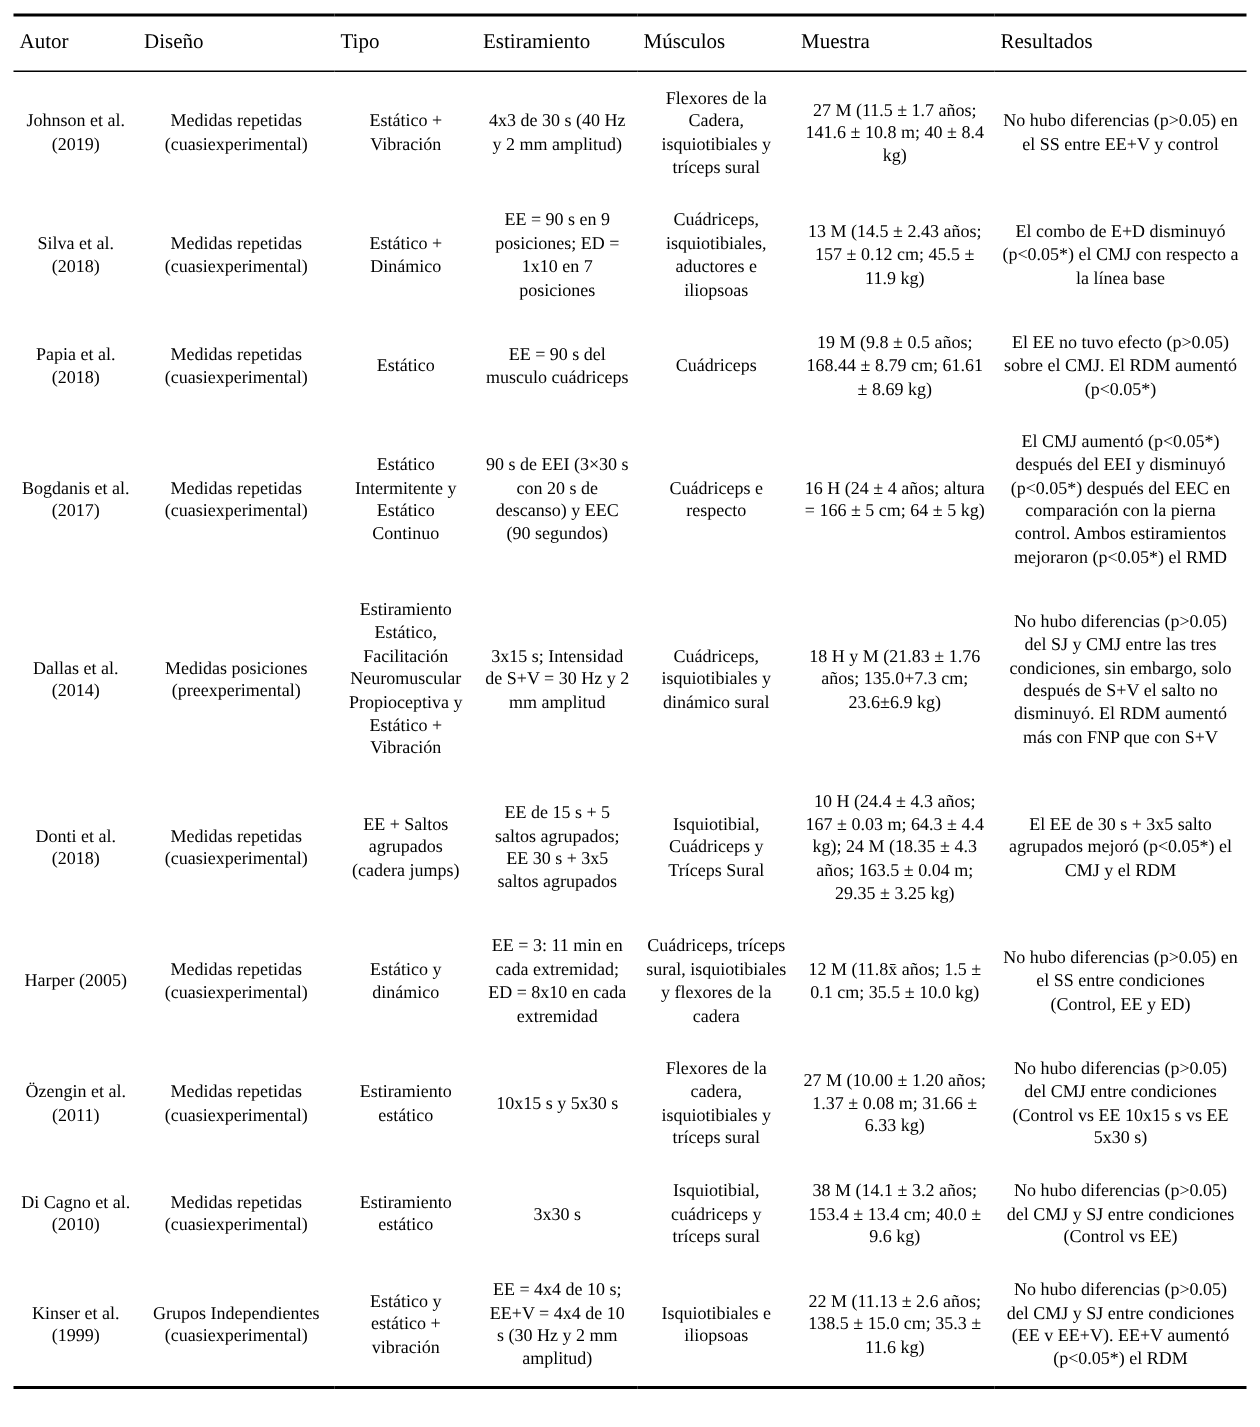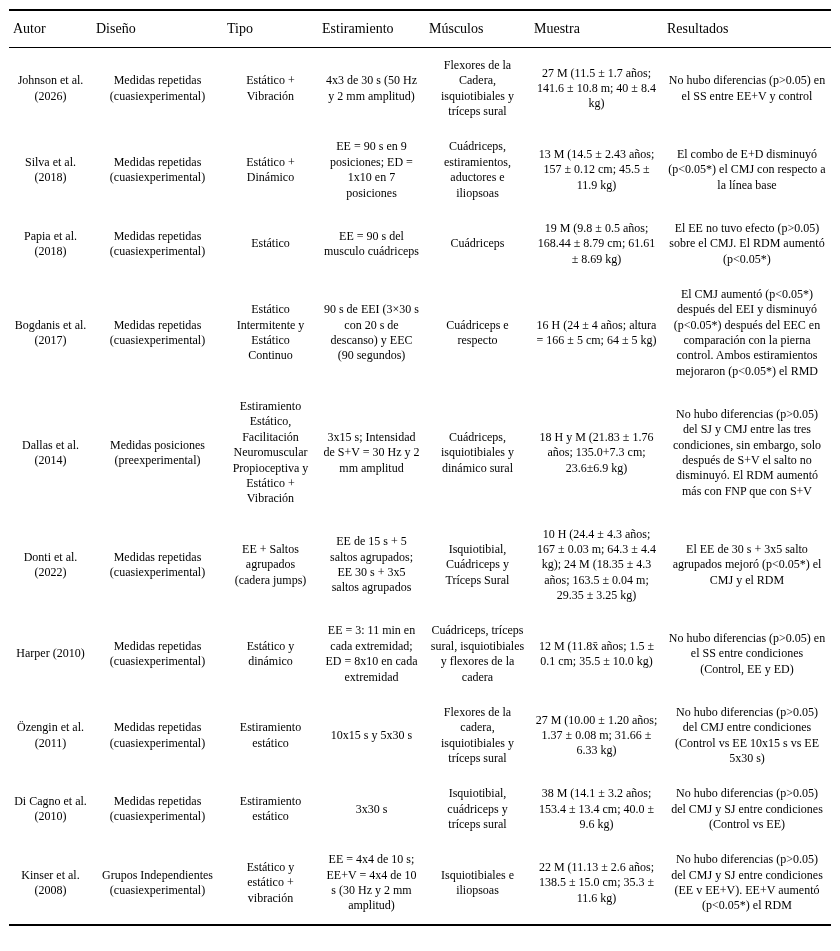--- a/index.html
+++ b/index.html
@@ -70,34 +70,34 @@
           <th>Diseño</th>
           <th>Tipo</th>
           <th>Estiramiento</th>
           <th>Músculos</th>
           <th>Muestra</th>
           <th>Resultados</th>
         </tr>
     </thead>
     <tbody>
         <tr>
-          <td>Johnson et al. (2026)</td>
+          <td>Johnson et al. (2019)</td>
           <td>Medidas repetidas (cuasiexperimental)</td>
           <td>Estático + Vibración</td>
-          <td>4x3 de 30 s (50 Hz y 2 mm amplitud)</td>
+          <td>4x3 de 30 s (40 Hz y 2 mm amplitud)</td>
           <td>Flexores de la Cadera, isquiotibiales y tríceps sural</td>
           <td>27 M (11.5 ± 1.7 años; 141.6 ± 10.8 m; 40 ± 8.4 kg)</td>
           <td>No hubo diferencias (p&gt;0.05) en el SS entre EE+V y control</td>
         </tr>
         <tr>
           <td>Silva et al. (2018)</td>
           <td>Medidas repetidas (cuasiexperimental)</td>
           <td>Estático + Dinámico</td>
           <td>EE = 90 s en 9 posiciones; ED = 1x10 en 7 posiciones</td>
-          <td>Cuádriceps, estiramientos, aductores e iliopsoas</td>
+          <td>Cuádriceps, isquiotibiales, aductores e iliopsoas</td>
           <td>13 M (14.5 ± 2.43 años; 157 ± 0.12 cm; 45.5 ± 11.9 kg)</td>
           <td>El combo de E+D disminuyó (p&lt;0.05*) el CMJ con respecto a la línea base</td>
         </tr>
         <tr>
           <td>Papia et al. (2018)</td>
           <td>Medidas repetidas (cuasiexperimental)</td>
           <td>Estático</td>
           <td>EE = 90 s del musculo cuádriceps</td>
           <td>Cuádriceps</td>
           <td>19 M (9.8 ± 0.5 años; 168.44 ± 8.79 cm; 61.61 ± 8.69 kg)</td>
@@ -115,30 +115,30 @@
         <tr>
           <td>Dallas et al. (2014)</td>
           <td>Medidas posiciones (preexperimental)</td>
           <td>Estiramiento Estático, Facilitación Neuromuscular Propioceptiva y Estático + Vibración</td>
           <td>3x15 s; Intensidad de S+V = 30 Hz y 2 mm amplitud</td>
           <td>Cuádriceps, isquiotibiales y dinámico sural</td>
           <td>18 H y M (21.83 ± 1.76 años; 135.0+7.3 cm; 23.6±6.9 kg)</td>
           <td>No hubo diferencias (p&gt;0.05) del SJ y CMJ entre las tres condiciones, sin embargo, solo después de S+V el salto no disminuyó. El RDM aumentó más con FNP que con S+V</td>
         </tr>
         <tr>
-          <td>Donti et al. (2022)</td>
+          <td>Donti et al. (2018)</td>
           <td>Medidas repetidas (cuasiexperimental)</td>
           <td>EE + Saltos agrupados (cadera jumps)</td>
           <td>EE de 15 s + 5 saltos agrupados; EE 30 s + 3x5 saltos agrupados</td>
           <td>Isquiotibial, Cuádriceps y Tríceps Sural</td>
           <td>10 H (24.4 ± 4.3 años; 167 ± 0.03 m; 64.3 ± 4.4 kg); 24 M (18.35 ± 4.3 años; 163.5 ± 0.04 m; 29.35 ± 3.25 kg)</td>
           <td>El EE de 30 s + 3x5 salto agrupados mejoró (p&lt;0.05*) el CMJ y el RDM</td>
         </tr>
         <tr>
-          <td>Harper (2010)</td>
+          <td>Harper (2005)</td>
           <td>Medidas repetidas (cuasiexperimental)</td>
           <td>Estático y dinámico</td>
           <td>EE = 3: 11 min en cada extremidad; ED = 8x10 en cada extremidad</td>
           <td>Cuádriceps, tríceps sural, isquiotibiales y flexores de la cadera</td>
           <td>12 M (11.8x̄ años; 1.5 ± 0.1 cm; 35.5 ± 10.0 kg)</td>
           <td>No hubo diferencias (p&gt;0.05) en el SS entre condiciones (Control, EE y ED)</td>
         </tr>
         <tr>
           <td>Özengin et al. (2011)</td>
           <td>Medidas repetidas (cuasiexperimental)</td>
@@ -151,21 +151,21 @@
         <tr>
           <td>Di Cagno et al. (2010)</td>
           <td>Medidas repetidas (cuasiexperimental)</td>
           <td>Estiramiento estático</td>
           <td>3x30 s</td>
           <td>Isquiotibial, cuádriceps y tríceps sural</td>
           <td>38 M (14.1 ± 3.2 años; 153.4 ± 13.4 cm; 40.0 ± 9.6 kg)</td>
           <td>No hubo diferencias (p&gt;0.05) del CMJ y SJ entre condiciones (Control vs EE)</td>
         </tr>
         <tr>
-          <td>Kinser et al. (2008)</td>
+          <td>Kinser et al. (1999)</td>
           <td>Grupos Independientes (cuasiexperimental)</td>
           <td>Estático y estático + vibración</td>
           <td>EE = 4x4 de 10 s; EE+V = 4x4 de 10 s (30 Hz y 2 mm amplitud)</td>
           <td>Isquiotibiales e iliopsoas</td>
           <td>22 M (11.13 ± 2.6 años; 138.5 ± 15.0 cm; 35.3 ± 11.6 kg)</td>
           <td>No hubo diferencias (p&gt;0.05) del CMJ y SJ entre condiciones (EE v EE+V). EE+V aumentó (p&lt;0.05*) el RDM</td>
         </tr>
       </tbody>
   </table>
 </div>

